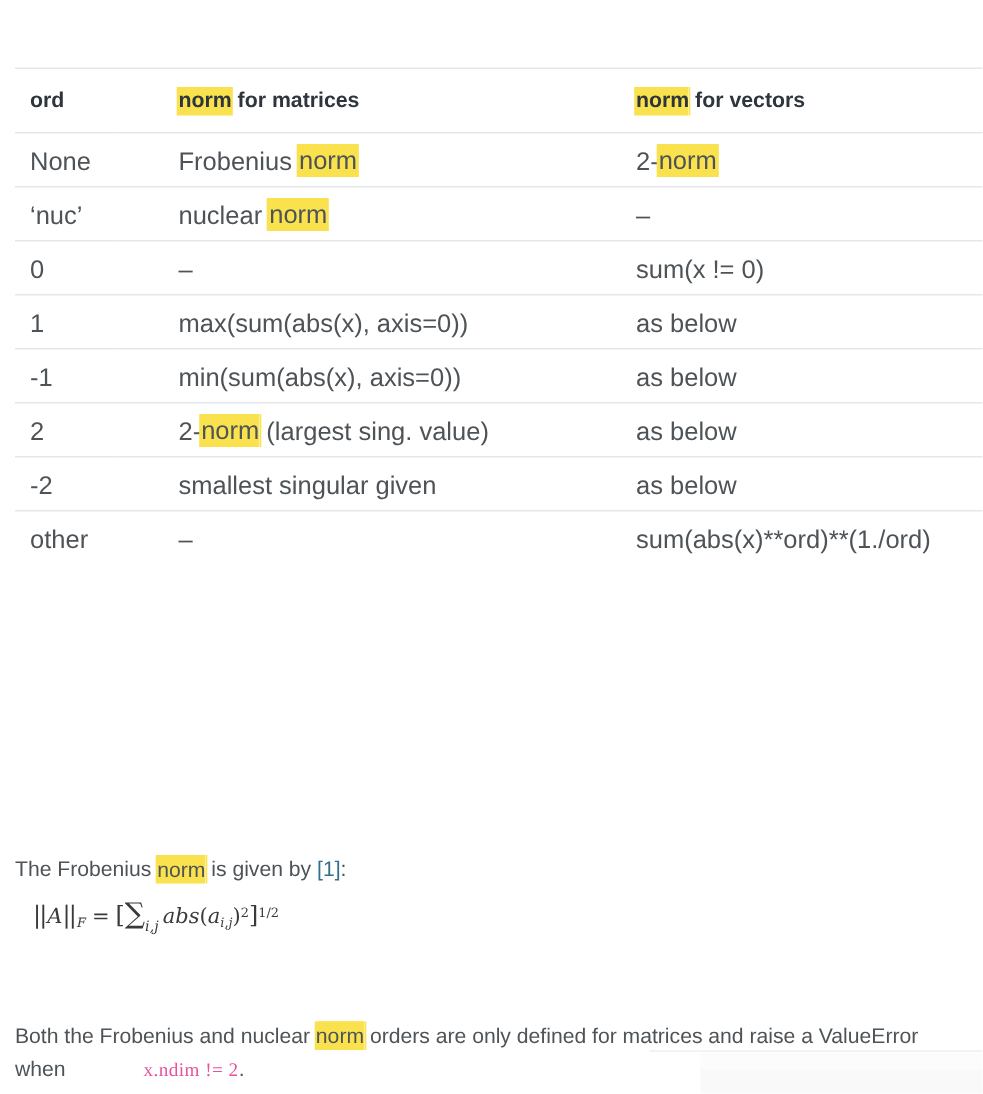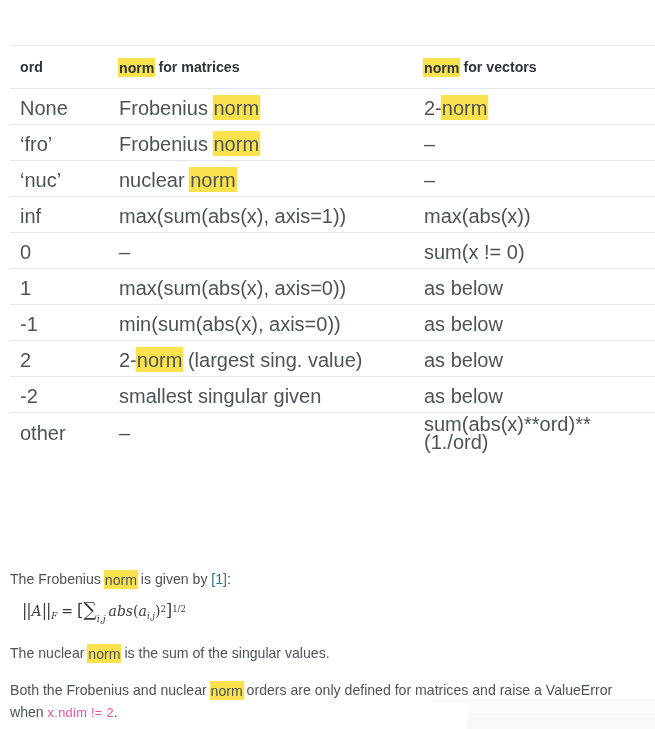--- a/index.html
+++ b/index.html
@@ -5,24 +5,24 @@
 <style>
   html,body{margin:0;padding:0;background:#ffffff;}
   body{width:655px;height:729px;overflow:hidden;
        font-family:"Liberation Sans",sans-serif;
        color:#4e5357;-webkit-font-smoothing:antialiased;
        text-rendering:optimizeLegibility;}
   .doc{position:relative;width:655px;height:729px;background:#fff;}
   p{margin:0;}
   .hl{background:#f9e24e;padding:1.5px 0;box-shadow:1.2px 0 0 #f9e24e,-1.2px 0 0 #f9e24e;}
   .lnk{color:#31708f;}
-  .code{font-family:Liberation Sans, sans-serif;color:#e8529b;font-size:12.8px;letter-spacing:0.3px;}
+  .code{font-family:Liberation Serif, serif;color:#e8529b;font-size:12.8px;letter-spacing:0.3px;margin-left:48px;}
   .intro{position:absolute;left:10px;top:10px;font-size:14.2px;line-height:19px;}
   table.norms{position:absolute;left:10px;top:45px;width:645px;border-collapse:collapse;table-layout:fixed;}
-  table.norms th, table.norms td{text-align:left;vertical-align:middle;font-size:20px;
+  table.norms th, table.norms td{text-align:left;vertical-align:middle;font-size:17px;
       line-height:18px;height:36px;padding:2px 0 0 0;border-top:1px solid #e4e7e9;}
   table.norms thead th{font-weight:bold;color:#2e353c;font-size:14.2px;height:43px;padding-top:0px;}
   table.norms th, table.norms td{box-sizing:border-box;padding-left:44px;}
   .c1{width:65px;padding-left:10px !important;}
   .c2{width:305px;}
   .c3{width:275px;}
   .para{position:absolute;left:10px;font-size:14.1px;line-height:21.8px;width:625px;}
   .p-frob{top:569px;}
   .p-nuc{top:643px;}
   .p-both{top:680px;}
@@ -56,33 +56,23 @@
 <th class="c3"><span class="hl">norm</span><span> for vectors</span></th>
 </tr>
 </thead>
 <tbody>
 <tr>
 <td class="c1"><span>None</span></td>
 <td class="c2"><span>Frobenius </span><span class="hl">norm</span></td>
 <td class="c3"><span>2-</span><span class="hl">norm</span></td>
 </tr>
 <tr>
-<td class="c1"><span>‘fro’</span></td>
-<td class="c2"><span>Frobenius </span><span class="hl">norm</span></td>
-<td class="c3"><span>–</span></td>
-</tr>
-<tr>
 <td class="c1"><span>‘nuc’</span></td>
 <td class="c2"><span>nuclear </span><span class="hl">norm</span></td>
 <td class="c3"><span>–</span></td>
-</tr>
-<tr>
-<td class="c1"><span>inf</span></td>
-<td class="c2"><span>max(sum(abs(x), axis=1))</span></td>
-<td class="c3"><span>max(abs(x))</span></td>
 </tr>
 <tr>
 <td class="c1"><span>0</span></td>
 <td class="c2"><span>–</span></td>
 <td class="c3"><span>sum(x != 0)</span></td>
 </tr>
 <tr>
 <td class="c1"><span>1</span></td>
 <td class="c2"><span>max(sum(abs(x), axis=0))</span></td>
 <td class="c3"><span>as below</span></td>
@@ -106,16 +96,15 @@
 <td class="c1"><span>other</span></td>
 <td class="c2"><span>–</span></td>
 <td class="c3"><span>sum(abs(x)**ord)**(1./ord)</span></td>
 </tr>
 </tbody>
 </table>
 <p class="para p-frob"><span>The Frobenius </span><span class="hl">norm</span><span> is given by </span><span class="lnk">[1]</span><span>:</span></p>
 <div class="formula">
 <span class="mbars">||</span><span class="mvar">A</span><span class="mbars">||</span><sub class="msub">F</sub><span class="meq">=</span><span class="mbr">[</span><span class="msum">∑</span><sub class="msub sumsub">i,j</sub><span class="mfn"> abs</span><span class="mpar">(</span><span class="mvar">a</span><sub class="msub">i,j</sub><span class="mpar">)</span><sup class="msup">2</sup><span class="mbr">]</span><sup class="msup">1/2</sup>
 </div>
-<p class="para p-nuc"><span>The nuclear </span><span class="hl">norm</span><span> is the sum of the singular values.</span></p>
 <p class="para p-both"><span>Both the Frobenius and nuclear </span><span class="hl">norm</span><span> orders are only defined for matrices and raise a ValueError when </span><span class="code">x.ndim != 2</span><span>.</span></p>
 <div class="tipshadow"></div>
 </div>
 
 </body></html>

